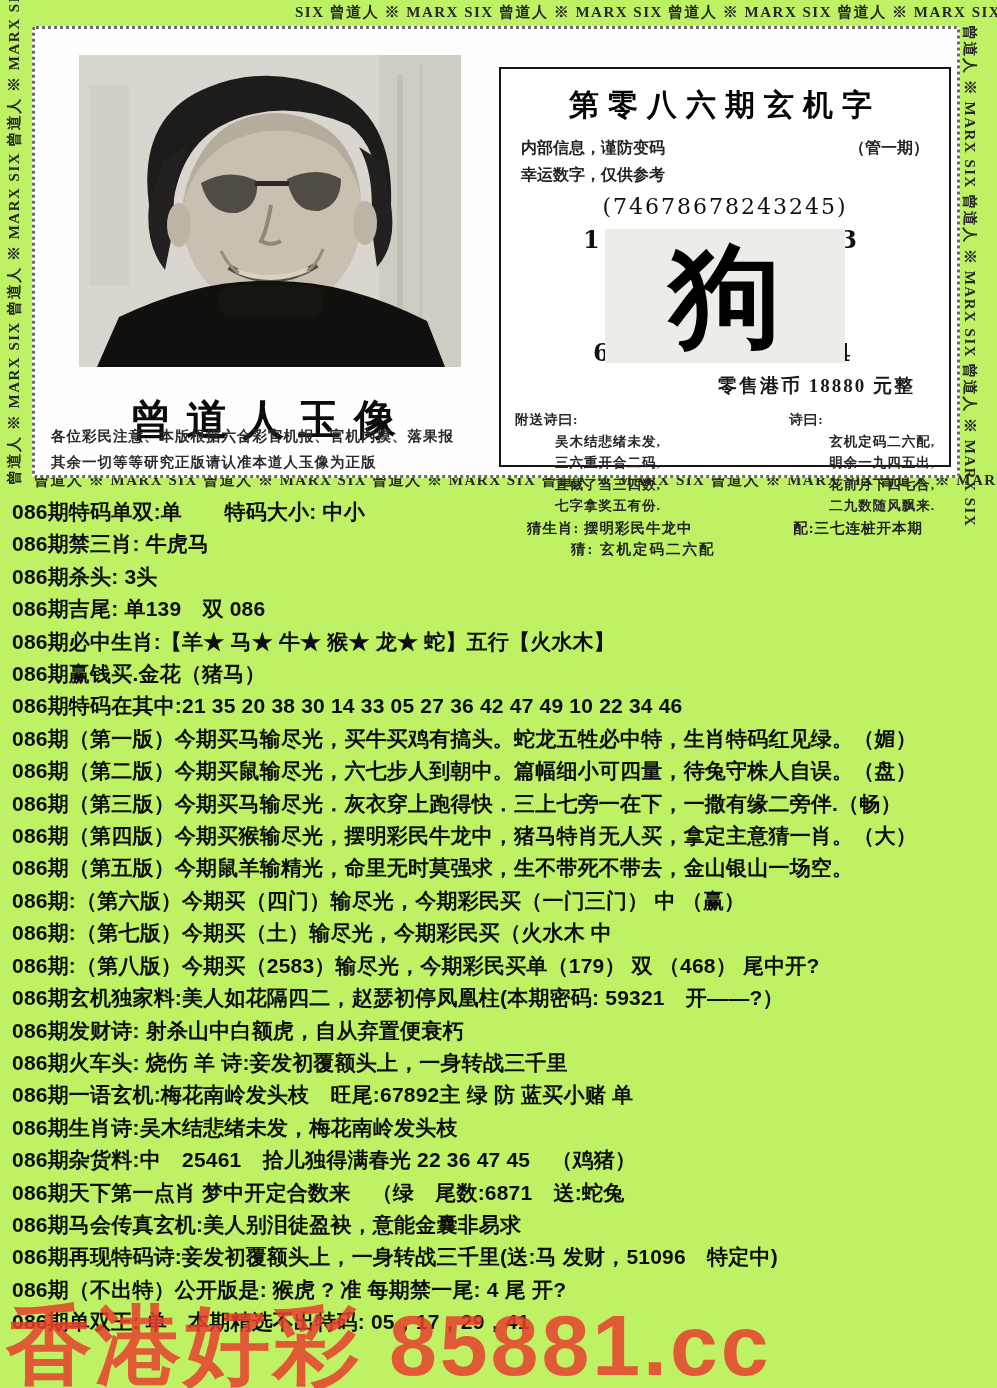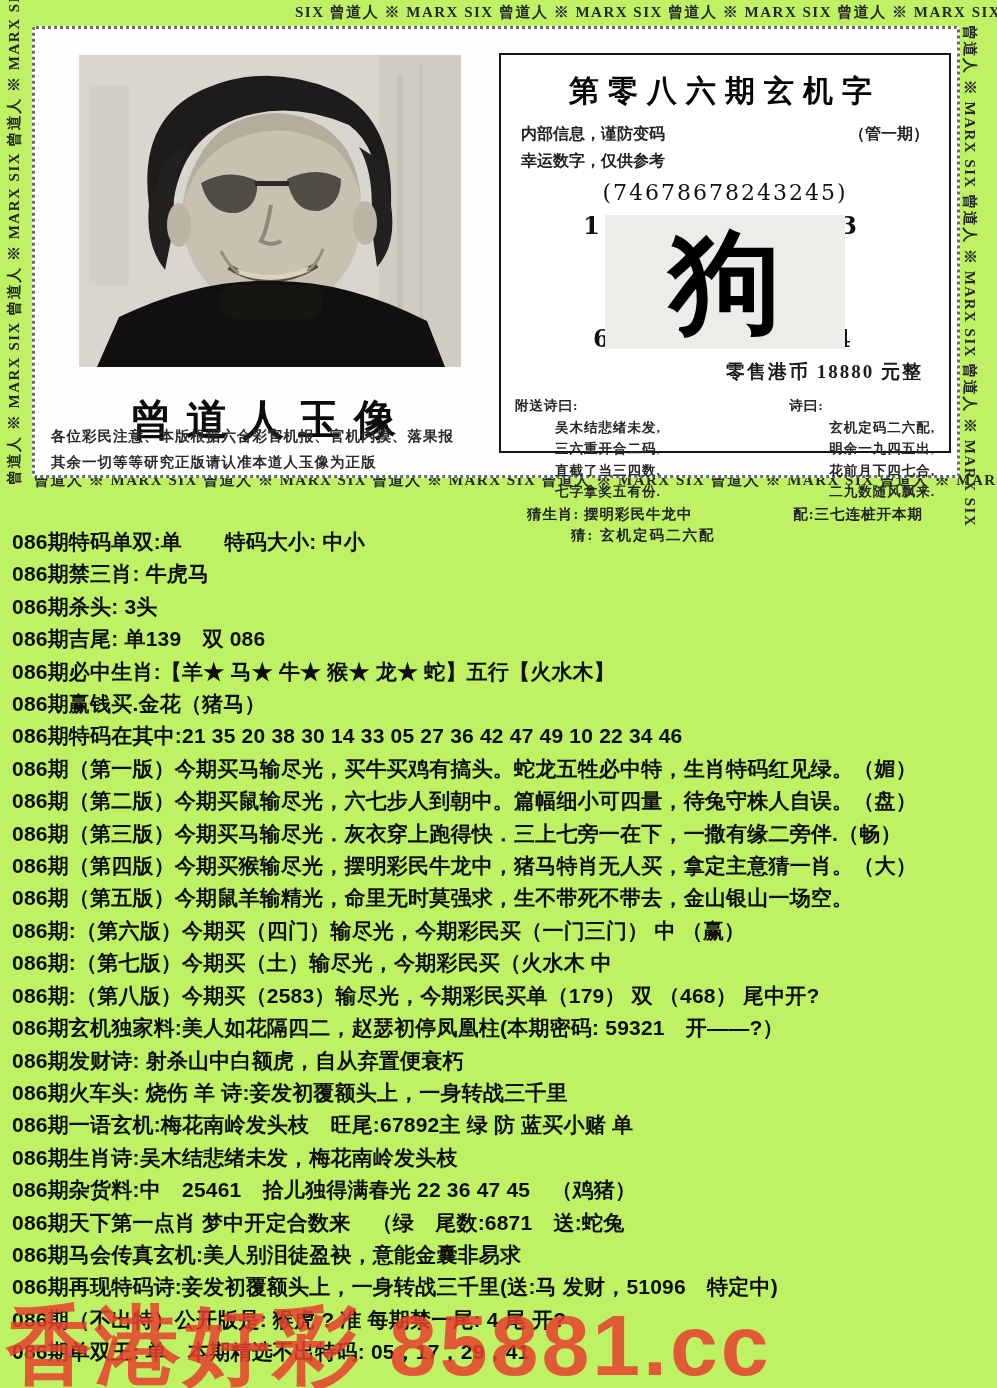--- a/index.html
+++ b/index.html
@@ -19,51 +19,51 @@
     border:3px dotted #6a6a6a;border-radius:4px;background:#fefefe;}
   
   #photo{position:absolute;left:44px;top:26px;width:382px;height:312px;background:#d9d6cf;overflow:hidden;}
   #caption{position:absolute;left:30px;top:342px;width:410px;text-align:center;
     font-family:"DejaVu Serif","Liberation Serif",serif;font-weight:bold;font-size:42px;letter-spacing:14px;color:#0c0c0c;margin-top:21px;}
   .note{position:absolute;left:16px;width:450px;font-family:"Liberation Serif",serif;
     font-size:14.5px;font-weight:bold;color:#2b2b2b;letter-spacing:1px;}
   #note1{top:398px;}
   #note2{top:424px;}
   
-  #panel{position:absolute;left:464px;top:24px;width:448px;height:396px;border:2px solid #161616;background:#fff;}
+  #panel{position:absolute;left:464px;top:38px;width:448px;height:396px;border:2px solid #161616;background:#fff;}
   #panel-title{margin-top:16px;text-align:center;font-family:"DejaVu Serif",serif;
     font-weight:bold;font-size:30px;letter-spacing:9px;color:#050505;}
   .panel-row{display:flex;justify-content:space-between;padding:0 20px;margin-top:12px;
     font-family:"Liberation Serif",serif;font-weight:bold;font-size:16px;color:#222;}
   #panel-sub2{padding:0 20px;margin-top:6px;font-family:"Liberation Serif",serif;
     font-weight:bold;font-size:16px;color:#222;}
   #lucky{margin-top:8px;text-align:center;font-family:"DejaVu Serif",serif;
     font-weight:normal;font-size:22px;letter-spacing:2px;color:#111;}
   #zodiac-wrap{position:relative;width:300px;height:142px;margin:6px auto 0 auto;}
   #zodiac-box{position:absolute;left:30px;top:4px;width:240px;height:134px;background:#ececе9;
     background:#ecece9;display:flex;align-items:center;justify-content:center;}
   #zodiac-char{font-family:"DejaVu Serif",serif;font-weight:bold;font-size:112px;line-height:1;color:#000;}
   .corner{position:absolute;font-family:"DejaVu Serif",serif;font-weight:bold;font-size:24px;color:#111;}
   #corner-tl{left:8px;top:0px;}
   #corner-tr{right:18px;top:0px;}
   #corner-bl{left:18px;bottom:0px;}
   #corner-br{right:24px;bottom:0px;}
-  #price{margin-top:6px;padding-right:26px;text-align:right;font-family:"Liberation Serif",serif;
+  #price{margin-top:6px;padding-right:34px;text-align:right;font-family:"Liberation Serif",serif;
     font-weight:bold;font-size:19px;letter-spacing:2px;color:#1a1a1a;}
   #poems{display:flex;margin-top:10px;padding:0 14px;justify-content:space-between;}
   .poem-col{font-family:"Liberation Serif",serif;font-weight:bold;font-size:13.5px;
     color:#272727;line-height:1.6;letter-spacing:1px;}
   .poem-col .plines{padding-left:40px;}
   .poem-label{display:inline;}
   #poem-footer{display:flex;justify-content:space-between;padding:0 26px;margin-top:2px;
     font-family:"Liberation Serif",serif;font-weight:bold;font-size:14.5px;color:#222;letter-spacing:1px;}
   #poem-footer2{padding-left:70px;margin-top:2px;font-family:"Liberation Serif",serif;
     font-weight:bold;font-size:14.5px;color:#222;letter-spacing:2px;}
   
-  #body-lines{position:absolute;left:12px;top:526px;width:982px;}
+  #body-lines{position:absolute;left:12px;top:496px;width:982px;}
   .bline{font-size:21px;font-weight:600;line-height:32.4px;white-space:nowrap;color:#0e0e0e;
     font-family:"Liberation Sans",sans-serif;letter-spacing:0.2px;}
   
   #watermark{position:absolute;left:6px;top:1288px;width:990px;white-space:nowrap;
     font-family:"Liberation Sans",sans-serif;font-weight:800;font-size:86px;letter-spacing:3px;
     color:#e8402e;opacity:0.85;z-index:5;}
 </style>
 </head>
 <body>
 

